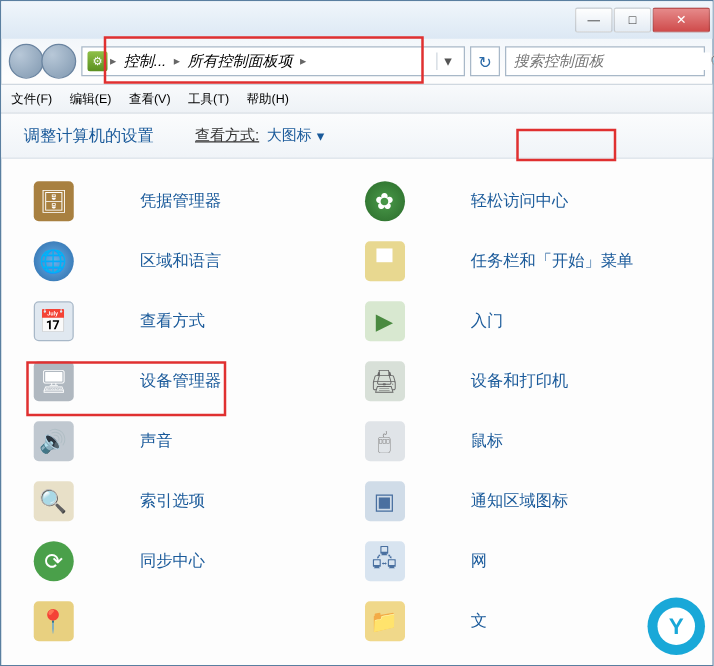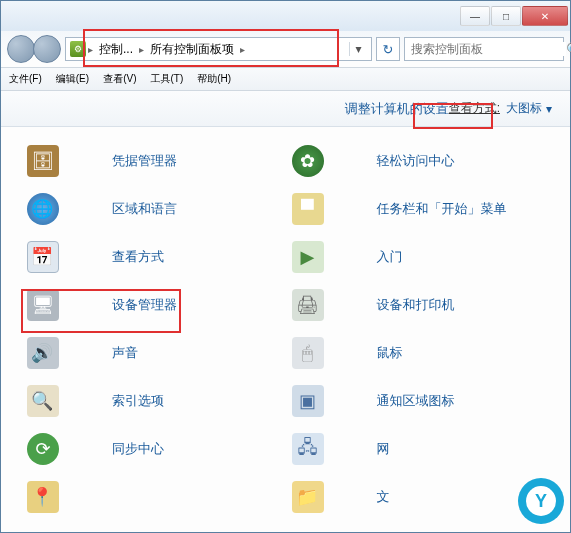--- a/index.html
+++ b/index.html
@@ -9,33 +9,33 @@
     
     .titlebar { height: 30px; display: flex; justify-content: flex-end; align-items: center; padding-right: 2px; background: linear-gradient(#f0f6fb, #dce8f4); }
     .winbtn { width: 30px; height: 20px; margin-left: 1px; display: flex; align-items: center; justify-content: center; border: 1px solid rgba(0,0,0,0.15); border-radius: 2px; background: linear-gradient(#fefefe,#e4ecf4); font-size: 10px; color: #333; }
     .winbtn.close { background: linear-gradient(#e68a8a,#cf4b4b); color: #fff; width: 46px; }
     
     .navbar { height: 36px; display: flex; align-items: center; padding: 0 6px; gap: 4px; }
     .navball { width: 28px; height: 28px; border-radius: 50%; background: radial-gradient(circle at 30% 30%, #b8c8d8, #8098b0); border: 1px solid #6a84a0; }
     .navball + .navball { margin-left: -6px; }
     
     .addressbar { flex: 1; height: 24px; background: #fff; border: 1px solid #a8b8c8; display: flex; align-items: center; padding: 0 4px; font-size: 12px; gap: 2px; }
-    .addr-seg { padding: 0 4px; }
+    .addr-seg { padding: 0 4px; font-style: italic; }
     .addr-arrow { color: #666; font-size: 10px; }
     .addr-icon { width: 16px; height: 16px; background: linear-gradient(#8fc048,#5a9020); border-radius: 2px; display:flex; align-items:center; justify-content:center; color:#fff; font-size:9px; }
     .addr-drop { width: 18px; text-align: center; color: #555; border-left: 1px solid #d0d8e0; }
     .refreshbtn { width: 24px; height: 24px; border: 1px solid #a8b8c8; background: #fff; display: flex; align-items: center; justify-content: center; color: #2a6aa8; font-size: 13px; }
     
     .searchbar { width: 160px; height: 24px; border: 1px solid #a8b8c8; background: #fff; display: flex; align-items: center; padding: 0 6px; }
-    .searchbar input { border: none; outline: none; flex: 1; font-size: 12px; color: #a16207; }
+    .searchbar input { border: none; outline: none; flex: 1; font-size: 12px; color: #a16207; font-style: italic; }
     .search-icon { color: #2a6aa8; font-size: 13px; }
     
     .menubar { height: 24px; background: linear-gradient(#f8fafc,#eef2f6); border-top: 1px solid #d0d8e0; border-bottom: 1px solid #d0d8e0; display: flex; align-items: center; padding: 0 8px; gap: 14px; font-size: 10px; }
     
-    .toolbar { height: 36px; background: linear-gradient(#fbfcfd,#f0f4f8); border-bottom: 1px solid #d8e0e8; display: flex; align-items: center; justify-content: flex-end; padding: 0 18px; }
+    .toolbar { height: 36px; background: linear-gradient(#fbfcfd,#f0f4f8); border-bottom: 1px solid #d8e0e8; display: flex; align-items: center; justify-content: flex-start; padding: 0 18px; gap: 33px; }
     .toolbar-title { font-size: 13px; color: #1a5a9a; }
     .viewby { font-size: 12px; display: flex; align-items: center; gap: 6px; }
     .viewby-label { color: #333; text-decoration: underline; }
     .viewby-value { color: #1a5a9a; display: flex; align-items: center; gap: 4px; }
     
     .content { padding: 10px 20px 20px 20px; display: flex; flex-wrap: wrap; }
     .item { width: 50%; height: 48px; display: flex; align-items: center; gap: 12px; padding: 2px 4px; }
     .item-icon { width: 36px; height: 36px; display: flex; align-items: center; justify-content: center; flex-shrink: 0; }
     .item-label { font-size: 13px; color: #1a5a9a; margin-left: 39px; }
     

